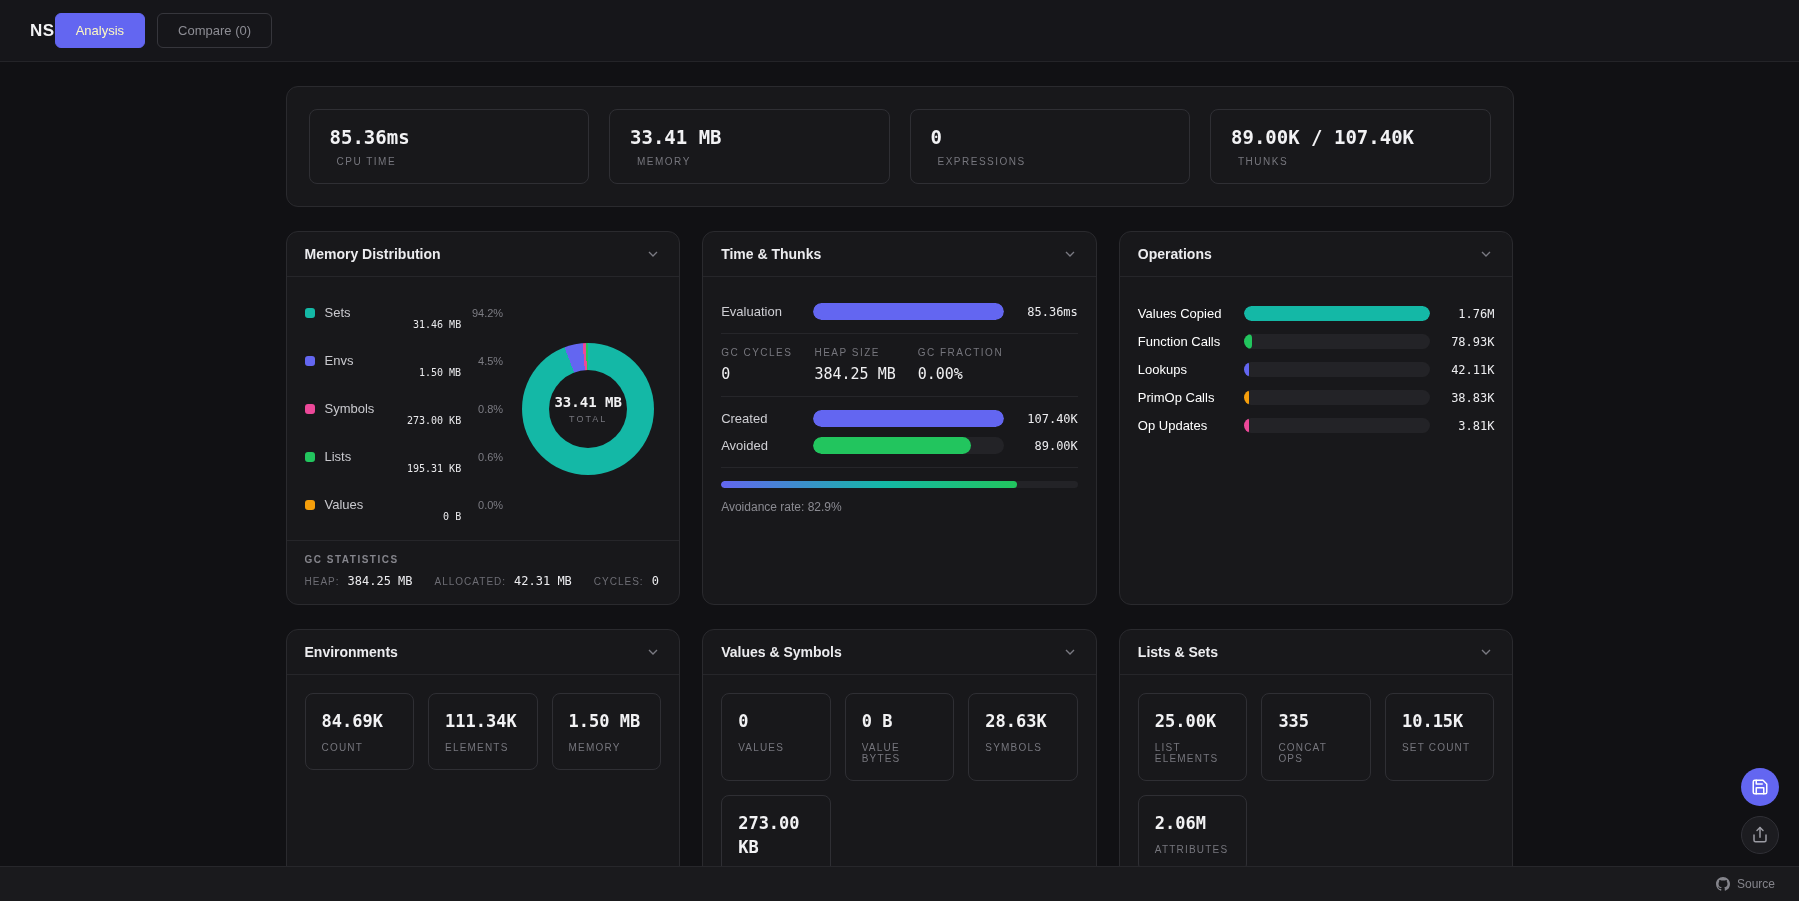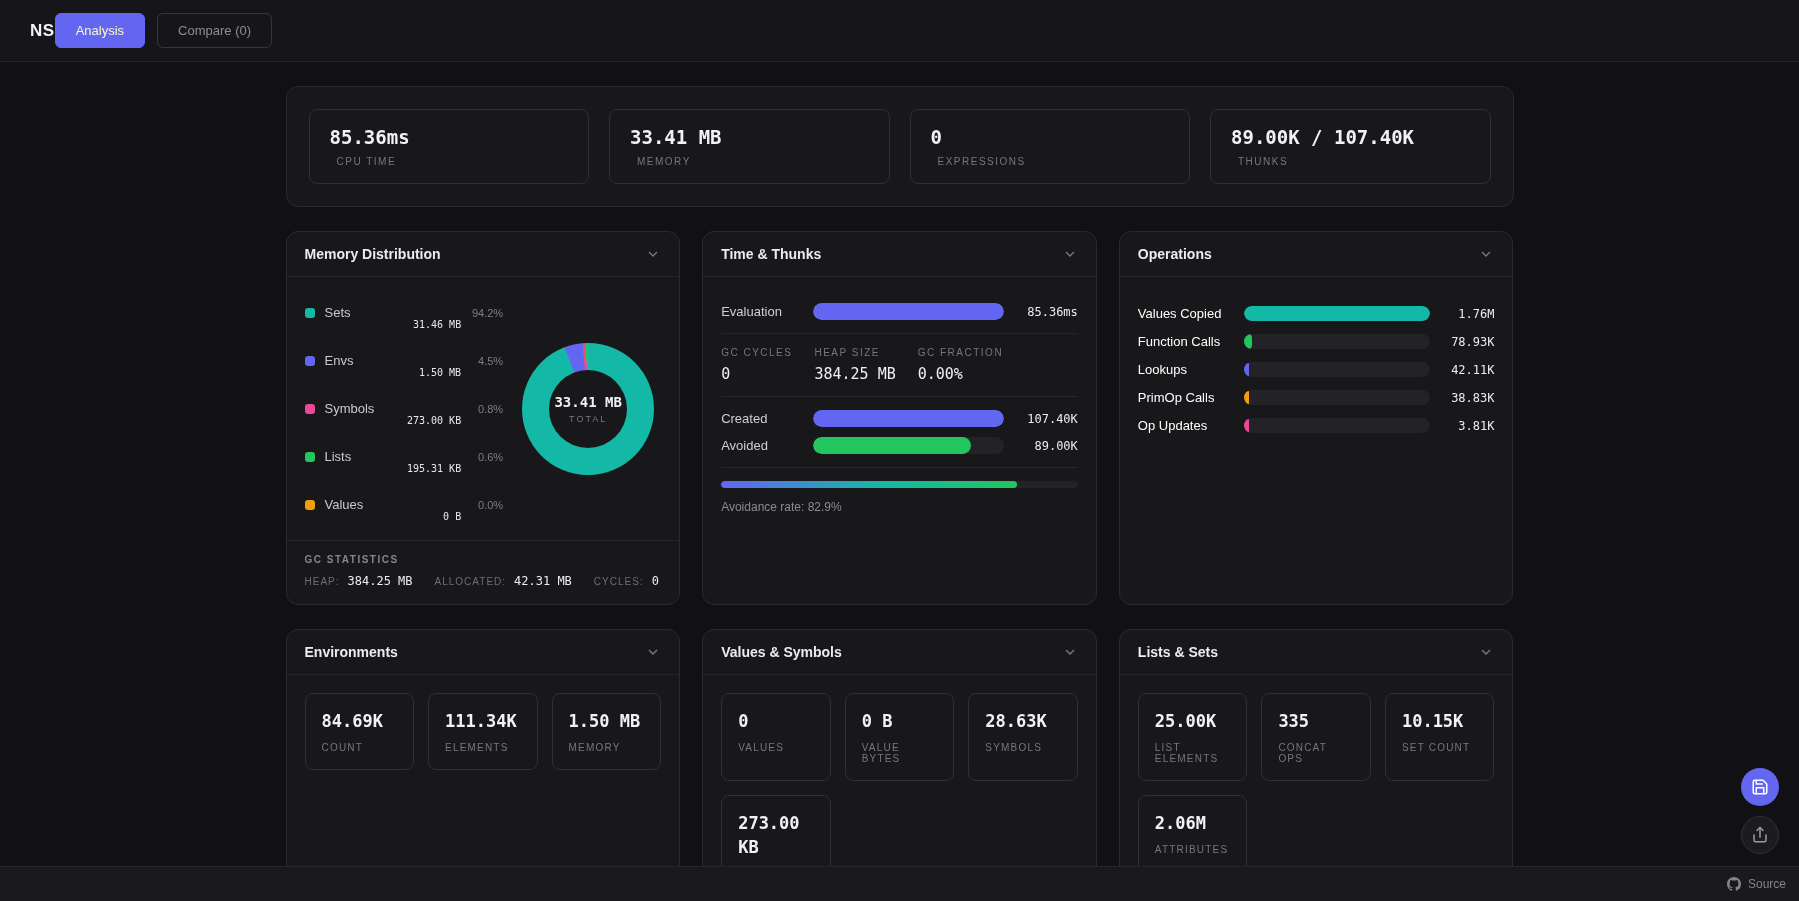--- a/index.html
+++ b/index.html
@@ -93,21 +93,21 @@
 
   
   .fab { position:absolute; right:20px; width:38px; height:38px; border-radius:50%;
          display:flex; align-items:center; justify-content:center; cursor:pointer; }
   .fab-save { bottom:95px; background:#6366f1; }
   .fab-share { bottom:47px; background:#1c1c20; border:1px solid #303036; }
   .fab svg { width:18px; height:18px; }
   .footer {
     position:absolute; left:0; right:0; bottom:0; height:35px; background:#1a1a1d;
     border-top:1px solid #27272b; display:flex; align-items:center; justify-content:flex-end;
-    padding-right:13px;
+    padding-right:24px;
   }
   .source-link { display:flex; align-items:center; gap:7px; color:#84848b; font-size:12px; cursor:pointer; }
   .source-link svg { width:14px; height:14px; fill:#84848b; }
 </style>
 </head>
 <body>
 
 <div class="topbar">
   <div class="brand">NS</div>
   <div class="topbar-actions">

